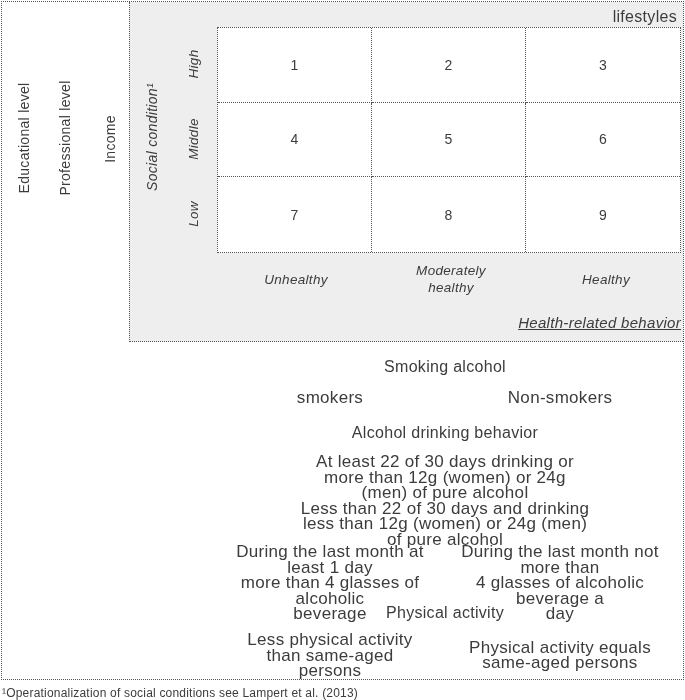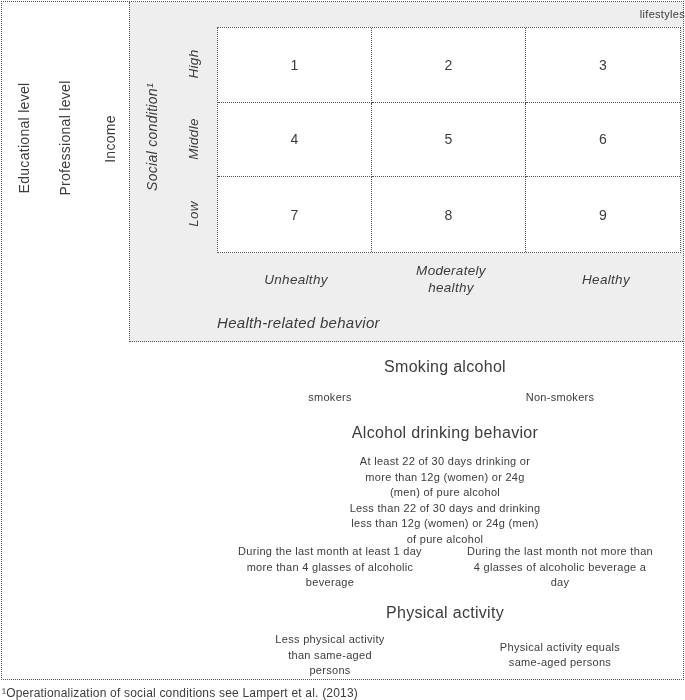--- a/index.html
+++ b/index.html
@@ -52,37 +52,37 @@
   .col-label{
     position:absolute;top:258px;width:154px;height:42px;
     display:flex;align-items:center;justify-content:center;
     font-style:italic;font-size:13.5px;text-align:center;
     white-space:pre-line;line-height:17px;
   }
   .cl-1{left:219px;}
   .cl-2{left:374px;}
   .cl-3{left:529px;}
   .x-axis-label{
-    position:absolute;left:217px;top:314px;width:464px;text-align:left;
-    font-style:italic;font-size:15px;
+    position:absolute;left:217px;top:314px;width:464px;text-align:right;
+    font-style:italic;font-size:15px;text-decoration:underline;
   }
-  .corner-label{position:absolute;top:8px;right:0;font-size:11px;}
+  .corner-label{position:absolute;top:8px;right:8px;font-size:16px;}
   .section-title{
     position:absolute;left:210px;width:470px;text-align:center;
     font-size:16px;line-height:20px;
   }
   .st-smoking{top:357px;}
   .st-alcohol{top:423px;}
   .st-binge{top:513px;}
   .st-physical{top:603px;}
   .row{
     position:absolute;left:215px;width:460px;display:flex;align-items:center;
   }
   .row .cell{
-    flex:1;text-align:center;font-size:11px;line-height:15.5px;
+    flex:1;text-align:center;font-size:17px;line-height:15.5px;
     white-space:pre-line;padding:0 4px;box-sizing:border-box;
   }
   .row-smoking{top:390px;}
   .row-alcohol{top:454px;flex-direction:column;}
   .row-binge{top:544px;}
   .row-physical{top:632px;justify-content:space-between;}
   .footnote{
     position:absolute;left:2px;top:686px;font-size:12px;letter-spacing:0.2px;
   }
 </style>

